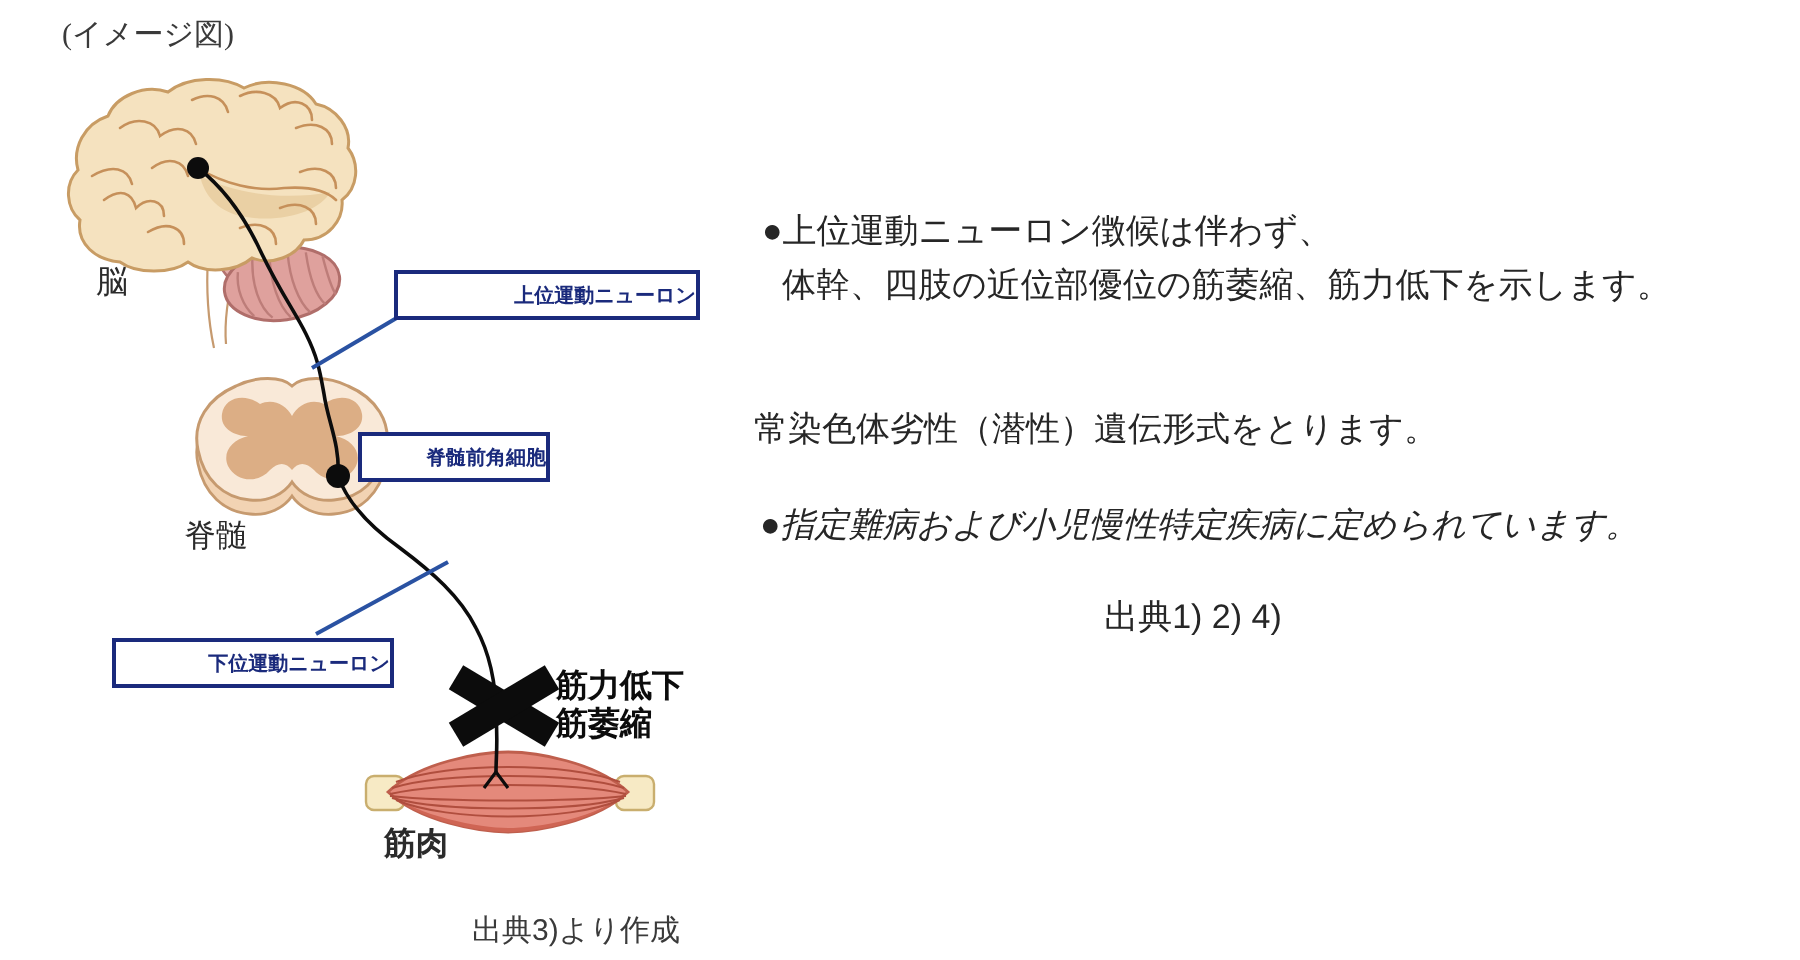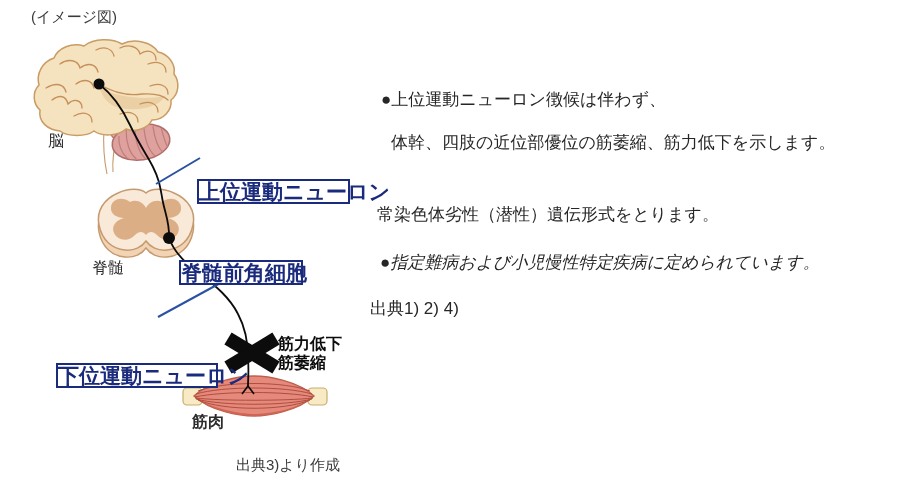--- a/index.html
+++ b/index.html
@@ -12,54 +12,53 @@
   *{margin:0;padding:0;box-sizing:border-box;}
   html,body{background:#ffffff;}
   .stage{
     position:relative;
     width:900px;height:480px;
     background:#ffffff;
     font-family:"Liberation Sans","DejaVu Sans",sans-serif;
     overflow:hidden;
   }
   .abs{position:absolute;white-space:nowrap;}
-  .note-label{left:31px;top:8px;font-size:15px;color:var(--caption-gray);}
+  .note-label{left:31px;top:8px;font-size:15px;color:var(--caption-gray);font-family:Liberation Serif, serif;}
   .organ-label{font-size:16px;color:#2b2b2b;}
   .brain-label{left:48px;top:131px;}
   .spinal-label{left:92px;top:258px;}
   .muscle-label{left:192px;top:412px;font-weight:bold;}
   .label-box{
     position:absolute;
     border:2px solid var(--navy);
     background:#ffffff;
     color:var(--navy);
     font-weight:bold;
-    font-size:21px;
-    display:flex;align-items:center;justify-content:flex-start;
+    font-size:10px;
+    display:flex;align-items:center;justify-content:flex-end;
     white-space:nowrap;
-    margin-top:44px;
   }
   .box-upper{left:197px;top:135px;width:153px;height:25px;}
-  .box-horn{left:179px;top:216px;width:124px;height:25px;}
-  .box-lower{left:56px;top:319px;width:162px;height:25px;}
+  .box-horn{left:179px;top:216px;width:96px;height:25px;}
+  .box-lower{left:56px;top:319px;width:141px;height:25px;}
   .x-caption{
     left:278px;top:334px;width:72px;
     text-align:left;
     font-weight:bold;font-size:16px;line-height:19px;
     color:var(--black);
     white-space:normal;
   }
   .diagram-source{left:236px;top:456px;font-size:15px;color:var(--caption-gray);}
   .t-line{position:absolute;font-size:17px;color:var(--text-dark);white-space:nowrap;}
-  .b1l1{left:381px;top:88px;text-align:center;}
+  .b1l1{left:381px;top:104px;text-align:center;}
   .b1l2{left:391px;top:131px;}
   .b2l1{left:381px;top:176px;}
   .b2l2{left:377px;top:203px;}
   .b3l1{left:380px;top:251px;font-style:italic;}
-  .src-right{left:370px;top:297px;width:433px;text-align:left;}
+  .src-right{left:380px;top:297px;width:433px;text-align:center;}
   .italic{font-style:italic;}
   svg{position:absolute;left:0;top:0;}
   .outline-tan{stroke:#c69a6f;stroke-width:1.4;fill:none;}
   .gyri{stroke:#c6905a;stroke-width:1.3;fill:none;stroke-linecap:round;}
   .nerve{stroke:var(--black);stroke-width:1.8;fill:none;}
   .connector{stroke:var(--connector-blue);stroke-width:2;fill:none;}
   .cb-stripe{stroke:#bd7d79;stroke-width:1.2;fill:none;}
   .striation{stroke:#b04e3e;stroke-width:1;fill:none;}
 </style>
 </head>

